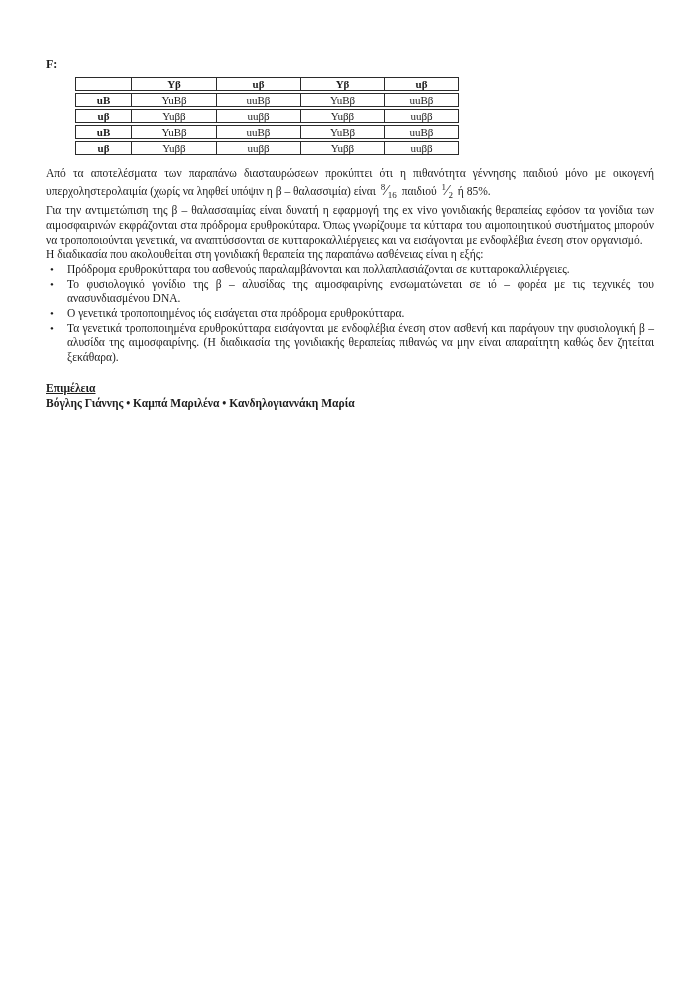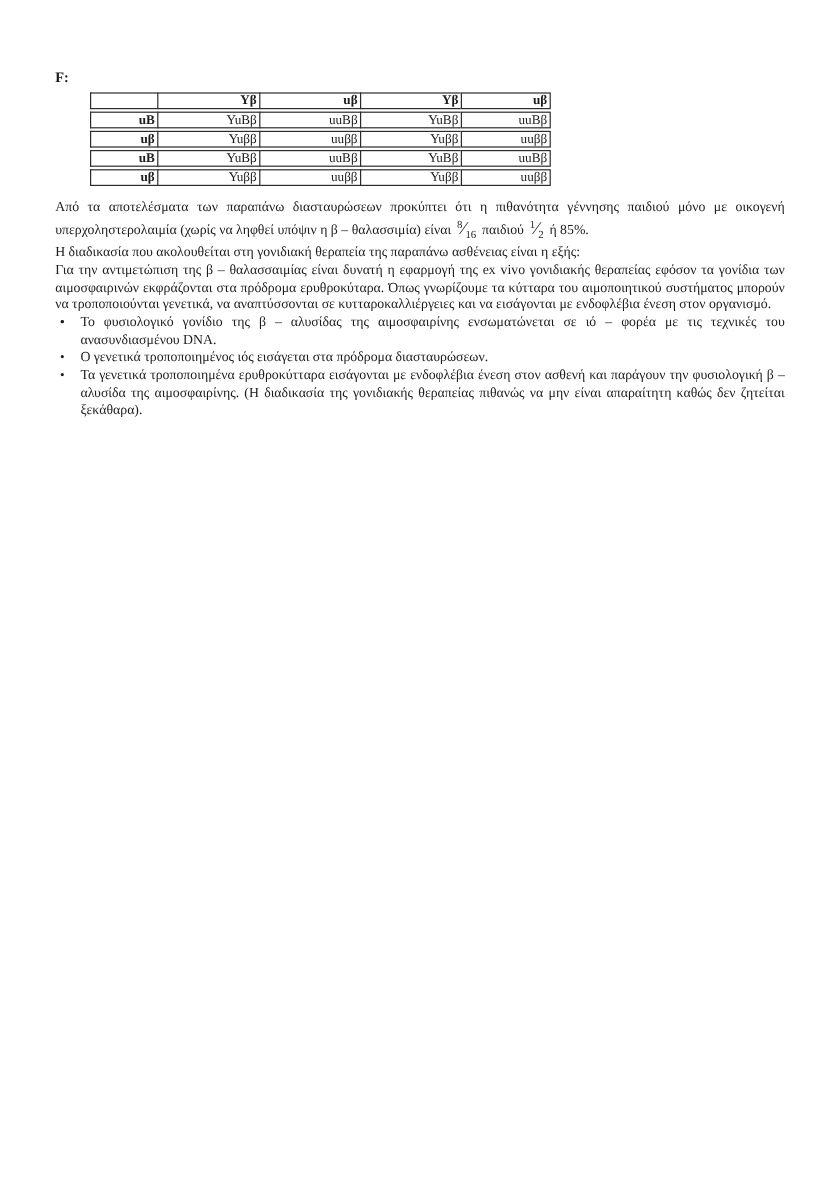--- a/index.html
+++ b/index.html
@@ -36,21 +36,21 @@
     width: 384px;
     font-size: 11px;
     line-height: 12px;
   }
   table.punnett td {
     border-top: 1px solid #2b2b2b;
     border-bottom: 1px solid #2b2b2b;
     border-left: 1px solid #2b2b2b;
     height: 12px;
     padding: 0 2px;
-    text-align: right;
+    text-align: center;
     vertical-align: middle;
     background: #ffffff;
     overflow: hidden;
     white-space: nowrap;
   }
   table.punnett td:last-child {
     border-right: 1px solid #2b2b2b;
   }
   table.punnett tr.head td,
   table.punnett td.rowhead {
@@ -172,26 +172,30 @@
 
   <div class="body-text">
 
     <p class="p-first"><span>Από τα αποτελέσματα των παραπάνω διασταυρώσεων προκύπτει ότι η πιθανότητα γέννησης παιδιού μόνο με οικογενή υπερχοληστερολαιμία (χωρίς να ληφθεί υπόψιν η β – θαλασσιμία) είναι</span>
       <span class="frac"><span class="fr-num">8</span><span class="fr-slash">⁄</span><span class="fr-den">16</span></span>
       <span>παιδιού</span>
       <span class="frac"><span class="fr-num">1</span><span class="fr-slash">⁄</span><span class="fr-den">2</span></span>
       <span>ή 85%.</span></p>
 
 
+    <p>Για την αντιμετώπιση της β – θαλασσαιμίας είναι δυνατή η εφαρμογή της ex vivo γονιδιακής θεραπείας εφόσον τα γονίδια των αιμοσφαιρινών εκφράζονται στα πρόδρομα ερυθροκύταρα. Όπως γνωρίζουμε τα κύτταρα του αιμοποιητικού συστήματος μπορούν να τροποποιούνται γενετικά, να αναπτύσσονται σε κυτταροκαλλιέργειες και να εισάγονται με ενδοφλέβια ένεση στον οργανισμό.</p>
+
     <p>Η διαδικασία που ακολουθείται στη γονιδιακή θεραπεία της παραπάνω ασθένειας είναι η εξής:</p>
 
-    <p>Για την αντιμετώπιση της β – θαλασσαιμίας είναι δυνατή η εφαρμογή της ex vivo γονιδιακής θεραπείας εφόσον τα γονίδια των αιμοσφαιρινών εκφράζονται στα πρόδρομα ερυθροκύταρα. Όπως γνωρίζουμε τα κύτταρα του αιμοποιητικού συστήματος μπορούν να τροποποιούνται γενετικά, να αναπτύσσονται σε κυτταροκαλλιέργειες και να εισάγονται με ενδοφλέβια ένεση στον οργανισμό.</p>
-
     <ul class="steps">
-      <li><span class="bullet-marker">•</span></li>
+      <li><span class="bullet-marker">•</span><span>Πρόδρομα ερυθροκύτταρα του ασθενούς παραλαμβάνονται και πολλαπλασιάζονται σε κυτταροκαλλιέργειες.</span></li>
       <li><span class="bullet-marker">•</span><span>Το φυσιολογικό γονίδιο της β – αλυσίδας της αιμοσφαιρίνης ενσωματώνεται σε ιό – φορέα με τις τεχνικές του ανασυνδιασμένου DNA.</span></li>
-      <li><span class="bullet-marker">•</span><span>Ο γενετικά τροποποιημένος ιός εισάγεται στα πρόδρομα διασταυρώσεων.</span></li>
+      <li><span class="bullet-marker">•</span><span>Ο γενετικά τροποποιημένος ιός εισάγεται στα πρόδρομα ερυθροκύτταρα.</span></li>
       <li><span class="bullet-marker">•</span><span>Τα γενετικά τροποποιημένα ερυθροκύτταρα εισάγονται με ενδοφλέβια ένεση στον ασθενή και παράγουν την φυσιολογική β – αλυσίδα της αιμοσφαιρίνης. (Η διαδικασία της γονιδιακής θεραπείας πιθανώς να μην είναι απαραίτητη καθώς δεν ζητείται ξεκάθαρα).</span></li>
     </ul>
 
+    <div class="credits">
+      <p class="credits-title">Επιμέλεια</p>
+      <p class="credits-names">Βόγλης Γιάννης • Καμπά Μαριλένα • Κανδηλογιαννάκη Μαρία</p>
+    </div>
 
   </div>
 </div>
 
 </body></html>

